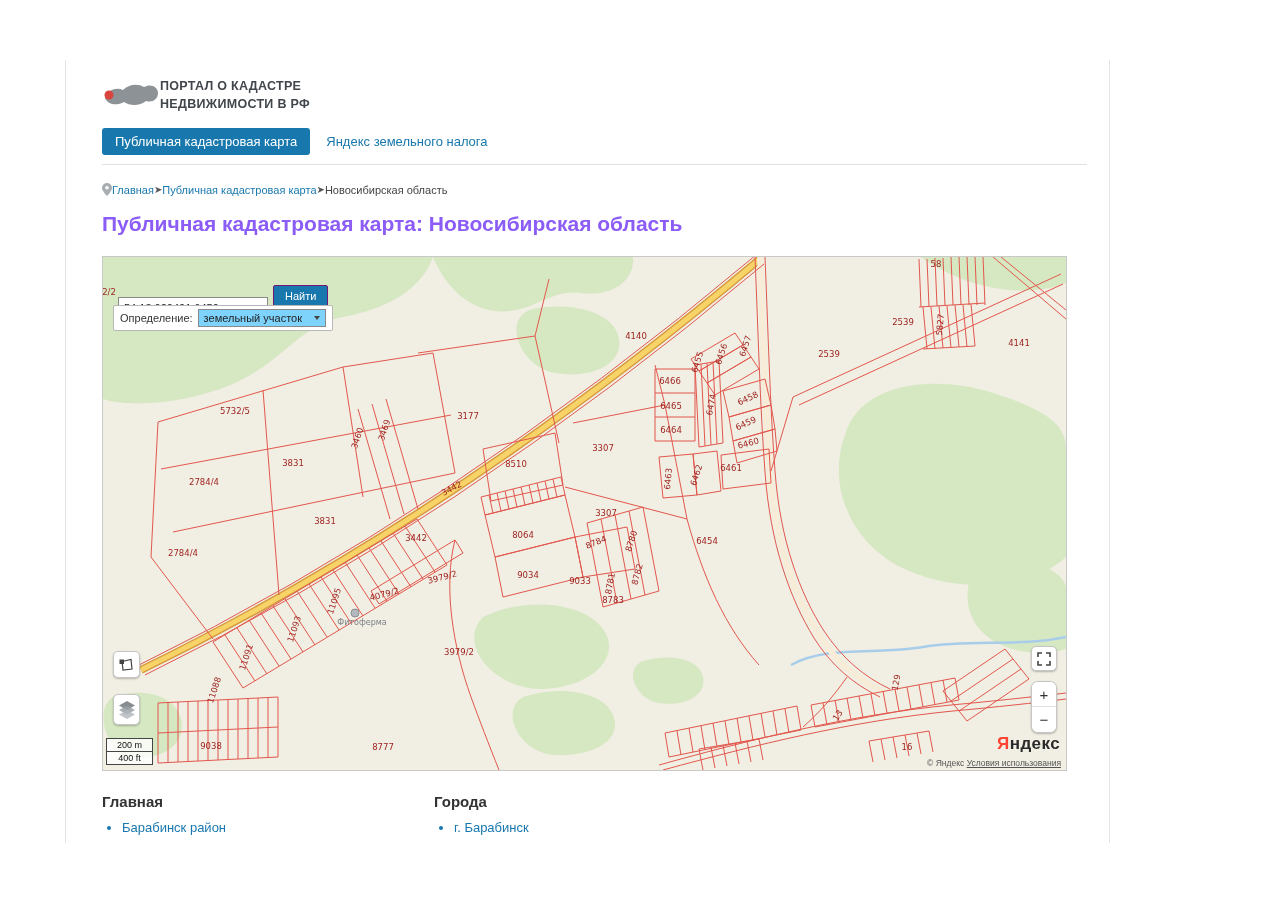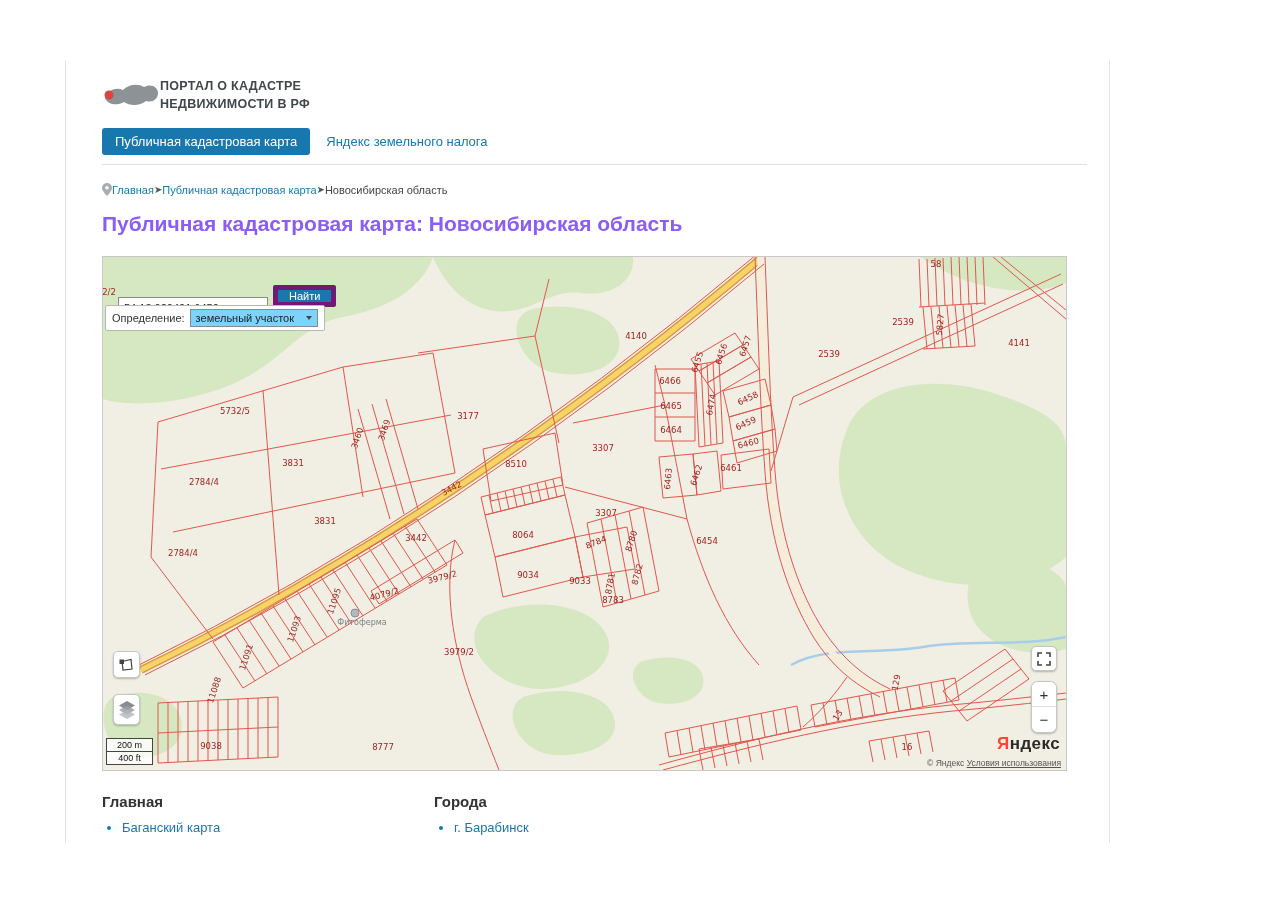--- a/index.html
+++ b/index.html
@@ -34,23 +34,23 @@
   .map-wrap { position:relative; margin-top:20px; width:965px; height:515px;
               border:1px solid #c9c9c9; background:#f1eee3; }
   .map-wrap svg.basemap { position:absolute; left:0; top:0; width:963px; height:513px; }
   .plabel { font:8.5px "DejaVu Sans",sans-serif; fill:#9e2421; text-anchor:middle; }
   .plabel.place { fill:#7d8287; font-size:8px; }
 
   .overlay { position:absolute; }
   .search-panel { left:15px; top:16px; display:flex; gap:5px; align-items:center; }
   .search-input { width:150px; height:22px; border:1px solid #8a8a8a; background:#fff;
                   font:11px "Liberation Sans",sans-serif; padding:0 5px; color:#222;margin-top:24px; }
-  .search-btn { height:22px; background:#1878ad; color:#fff; border:5px solid #701a75;
+  .search-btn { height:22px; background:#1878ad; color:#fff; border:1px solid #701a75;
                 font-size:11px; padding:0 11px; border-radius:2px; cursor:pointer; }
-  .filter-panel { left:2px; top:48px; background:#fff; border:1px solid #b8b8b8; border-radius:2px;
+  .filter-panel { left:10px; top:48px; background:#fff; border:1px solid #b8b8b8; border-radius:2px;
                   padding:3px 6px; display:flex; align-items:center; gap:5px; font-size:11px; color:#333; }
   .filter-select { display:flex; align-items:center; border:1px solid #8a8a8a; background:#7dd3fc;
                    padding:2px 5px; font-size:11px; color:#222; cursor:pointer; min-width:128px; justify-content:space-between; }
   .select-arrow { width:0; height:0; border-left:3.5px solid transparent; border-right:3.5px solid transparent;
                   border-top:4.5px solid #444; margin-left:8px; }
 
   .map-btn { position:absolute; width:27px; height:27px; background:#fff; border:1px solid #c6c6c6;
              border-radius:5px; box-shadow:0 1px 2px rgba(0,0,0,.25); display:flex;
              align-items:center; justify-content:center; cursor:pointer; }
   .measure-btn { left:10px; top:394px; }
@@ -302,21 +302,21 @@
       <div class="overlay attribution">
         <span>© Яндекс</span>
         <span class="terms">Условия использования</span>
       </div>
     </div>
 
     <div class="below-cols">
       <div class="col-districts">
         <h2>Главная</h2>
         <ul>
-          <li><a>Баганский карта</a></li>
+          <li><a>Барабинск район</a></li>
         </ul>
       </div>
       <div class="col-cities">
         <h2>Города</h2>
         <ul>
           <li><a>г. Барабинск</a></li>
         </ul>
       </div>
     </div>
 

